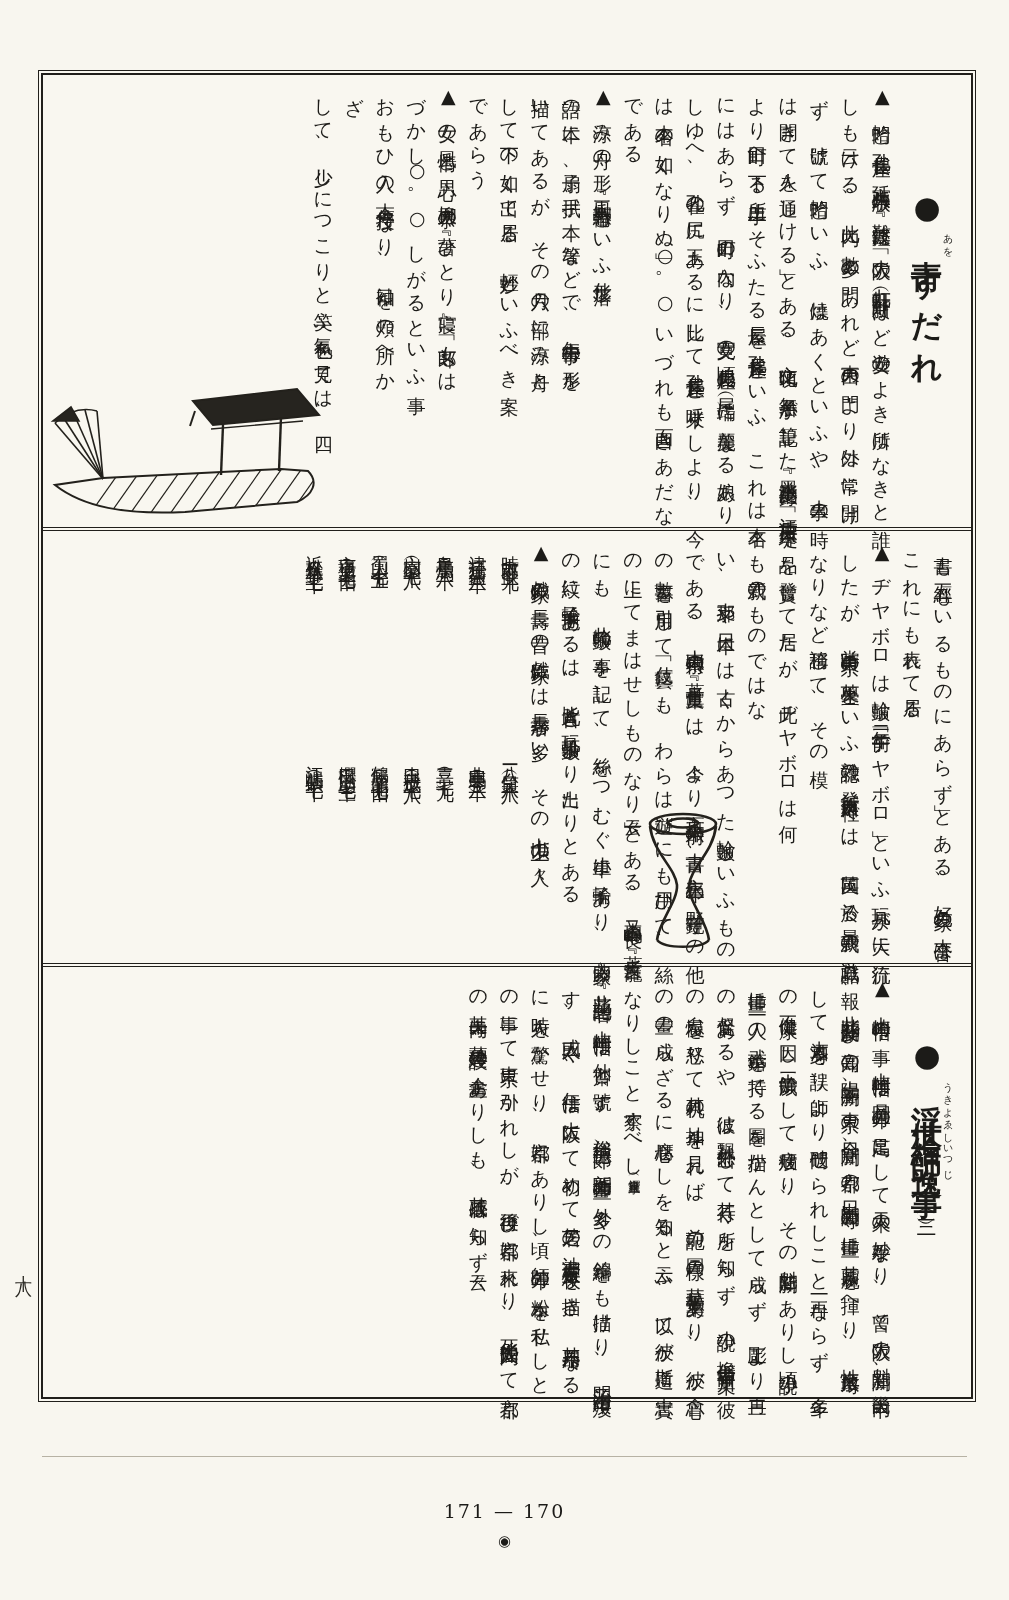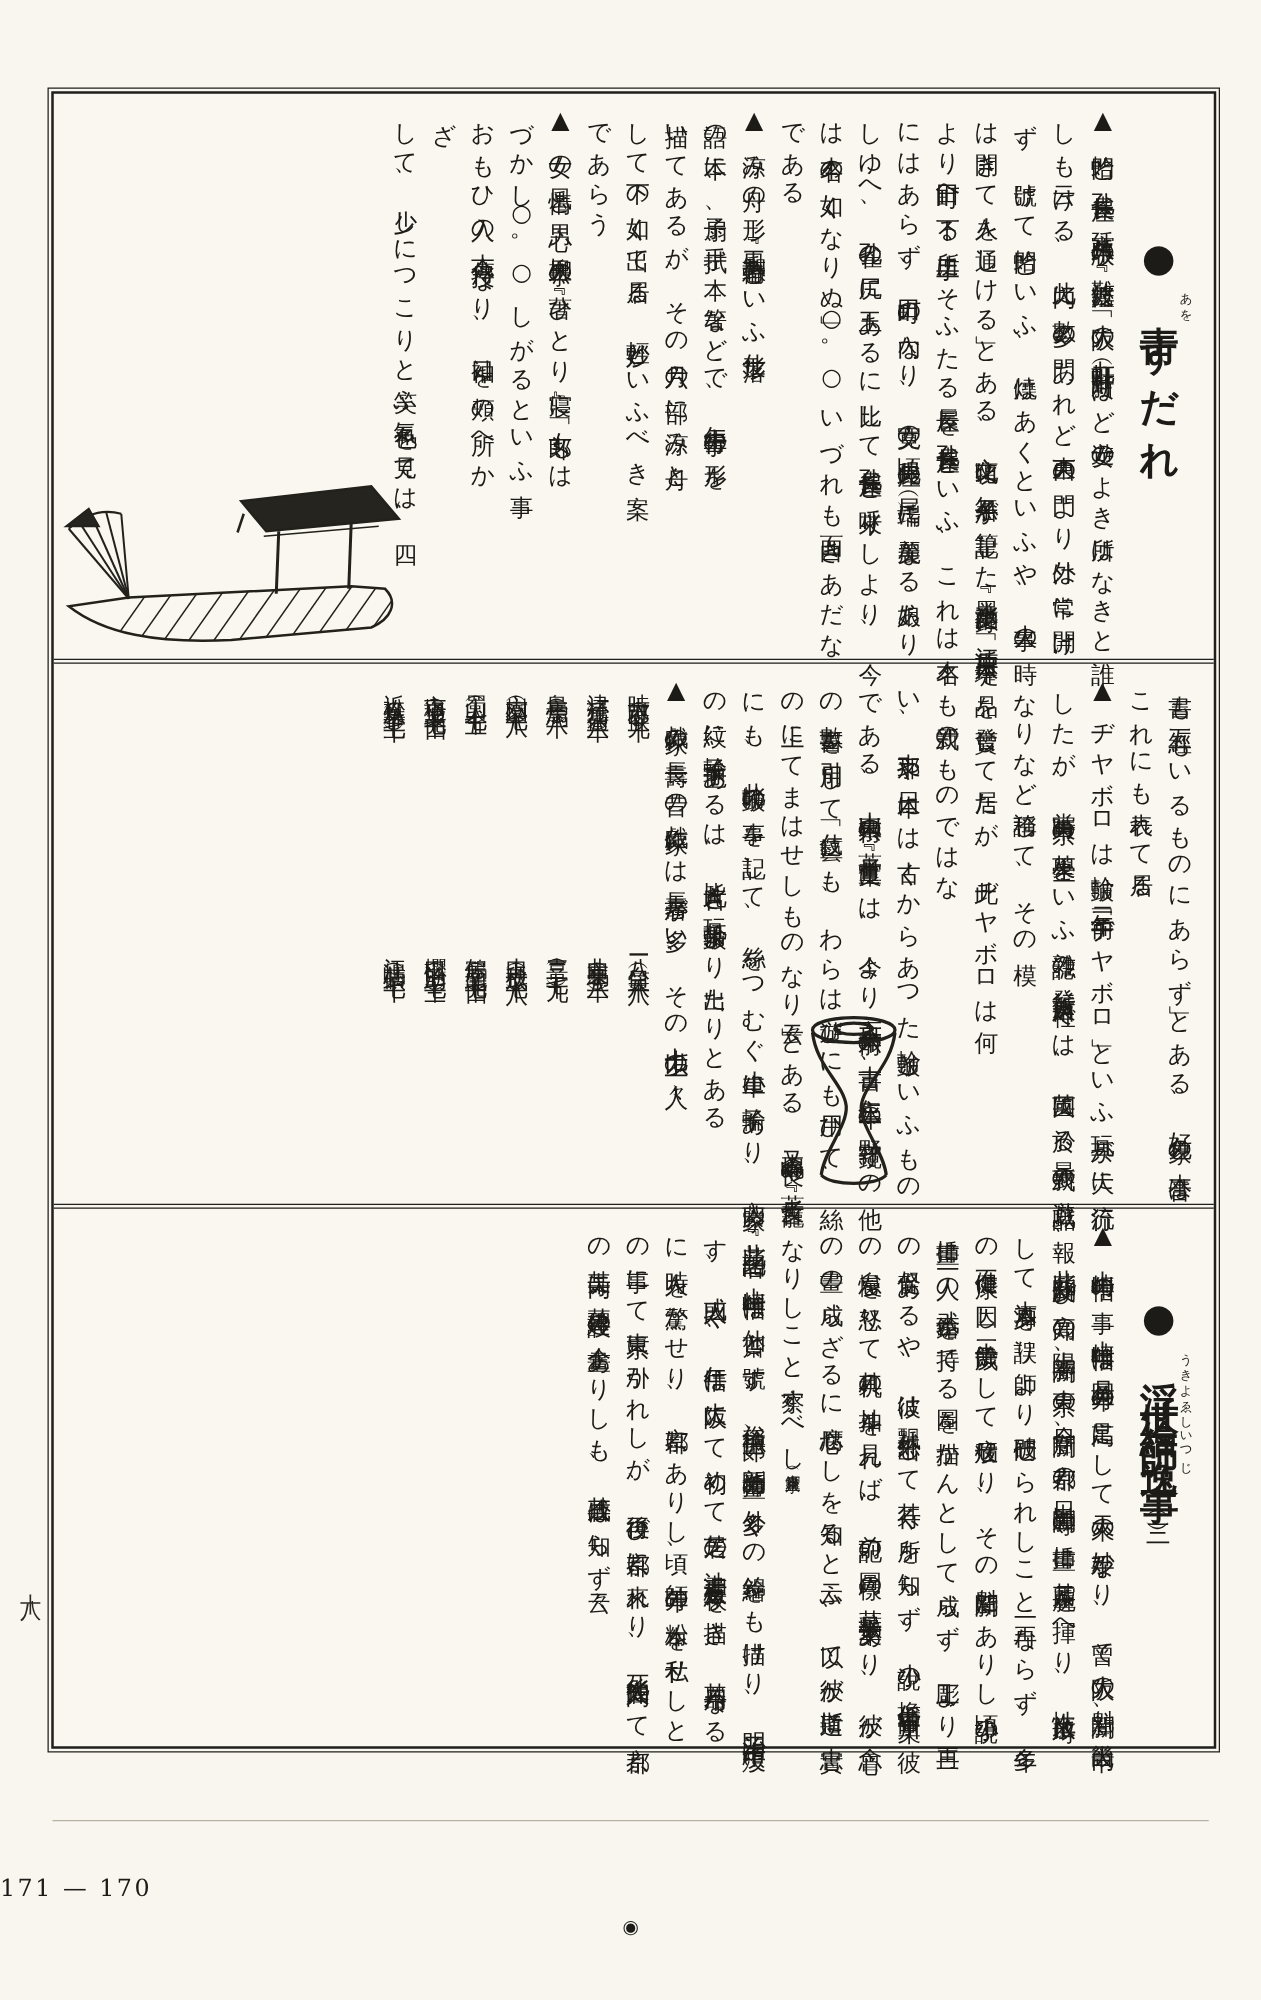--- a/index.html
+++ b/index.html
@@ -55,21 +55,21 @@
   
   .boat{position:absolute;left:2px;bottom:6px;width:278px;height:140px;}
   .diabolo{position:absolute;left:592px;bottom:8px;width:96px;height:146px;}
   svg{display:block;}
   
   .folio{
     position:absolute;left:13px;top:1262px;
     writing-mode:vertical-rl;font-size:17px;letter-spacing:5px;color:#2a2823;
   }
   .foot-rule{position:absolute;left:42px;right:42px;top:1456px;border-top:1px solid #b7b2a4;}
-  .pagenum{position:absolute;top:1500px;left:0;width:100%;text-align:left;font-size:19px;letter-spacing:2px;}
+  .pagenum{position:absolute;top:1500px;left:0;width:100%;text-align:center;font-size:19px;letter-spacing:2px;}
   .footmark{position:absolute;top:1532px;left:0;width:100%;text-align:center;font-size:15px;}
 </style>
 </head>
 <body>
 
 <div class="frame">
   <div class="frame-inner">
 
     <div class="section" id="s1">
       <div class="vbody">

